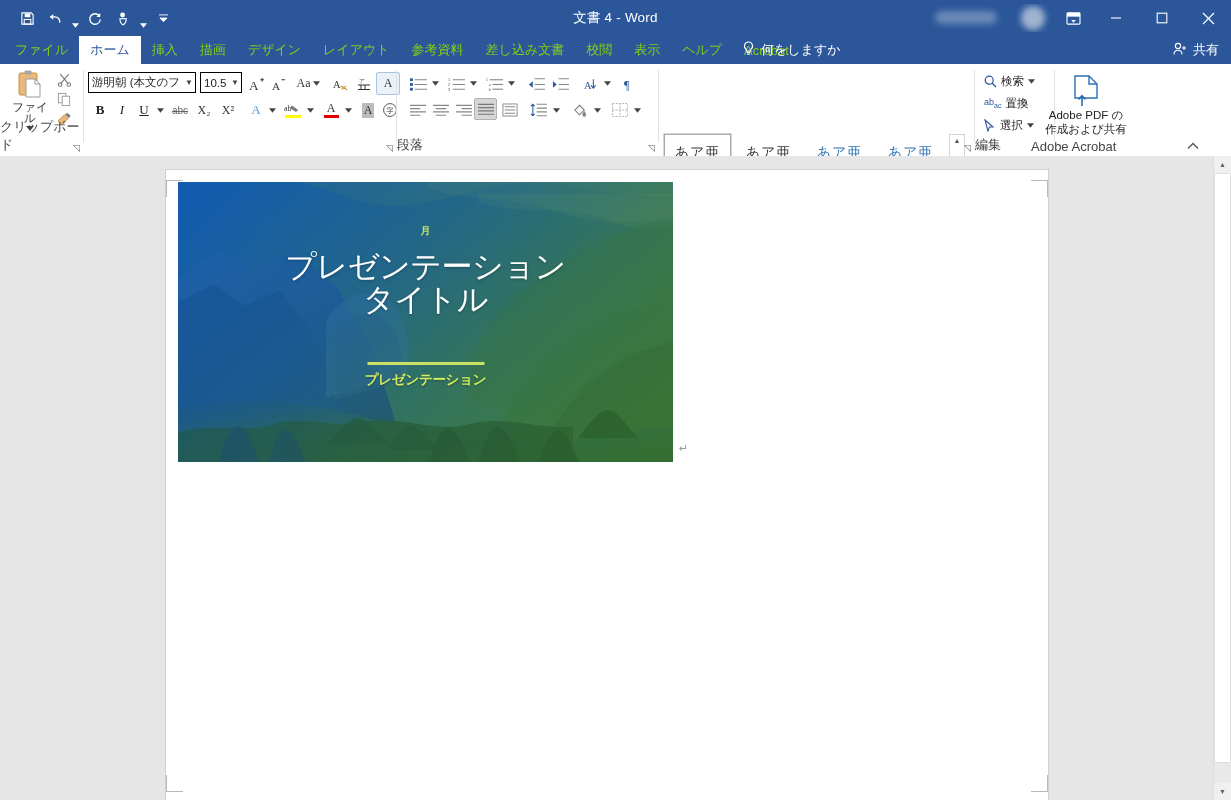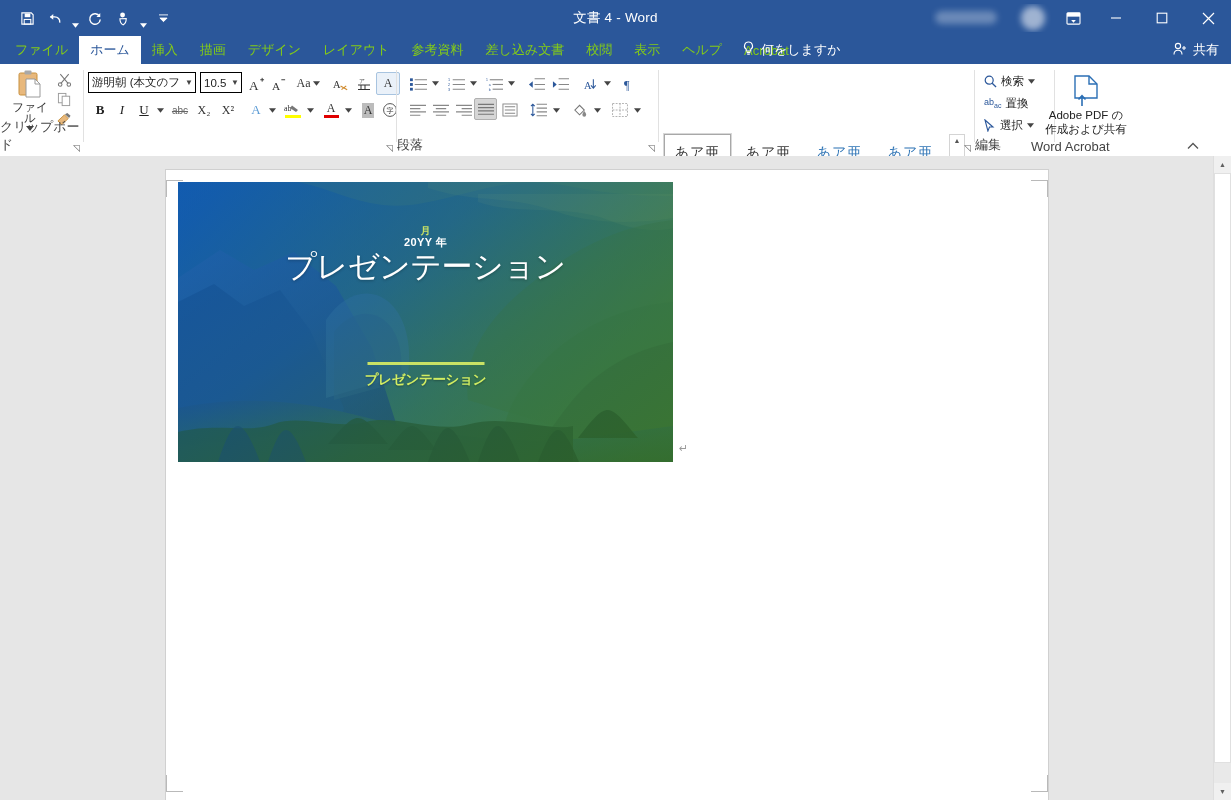--- a/index.html
+++ b/index.html
@@ -643,21 +643,21 @@
         <svg width="32" height="34" viewBox="0 0 32 34">
           <path d="M5 2h14l8 8v14H5z" fill="#fff" stroke="#2b6fb5" stroke-width="1.4"></path>
           <path d="M19 2v8h8" fill="none" stroke="#2b6fb5" stroke-width="1.4"></path>
           <path d="M12 32V22M8.5 25.5 12 21.6l3.5 3.9" fill="none" stroke="#2b6fb5" stroke-width="1.6"></path>
         </svg>
         <span class="acro-lbl">
           <span>Adobe PDF の</span><br>
           <span>作成および共有</span>
         </span>
       </div>
-      <div class="grp-label">Word Acrobat</div>
+      <div class="grp-label">Adobe Acrobat</div>
       <div class="collapse">
         <svg width="12" height="8" viewBox="0 0 12 8">
             <path d="M1 6.5 6 1.5l5 5" fill="none" stroke="#555" stroke-width="1.3"></path>
           </svg>
       </div>
     </div>
   </div>
 
   <div class="docarea">
     <div class="page">
@@ -717,25 +717,25 @@
           <path d="M0 250c40-10 70 2 96-8s62 6 92-2 70 12 104 2 80 8 103 2v36H0z" fill="#23521f" opacity="0.9"></path>
           <path d="M150 262c14-16 22-26 30-26s18 12 30 26zM210 268c12-16 18-24 24-24s14 10 24 24zM400 256c14-18 22-28 30-28s18 14 30 28z" fill="#1e4a1b" opacity="0.85"></path>
           <path d="M250 280c8-22 14-34 20-34s14 14 22 34zM300 280c8-24 14-36 20-36s14 14 22 36zM360 280c8-20 14-32 20-32s13 13 21 32z" fill="#1b441a" opacity="0.8"></path>
           <path d="M40 280c8-24 14-36 20-36s14 14 22 36zM90 280c7-20 12-32 18-32s13 13 20 32z" fill="#133a5e" opacity="0.6"></path>
 
           <rect width="495" height="280" fill="url(#bg)" opacity="0.52"></rect>
         </svg>
 
         <div class="slide-date">
           <div class="m">月</div>
-          <div class="y">20YY 年</div>
         </div>
 
         <div class="slide-title">
           <div>プレゼンテーション</div>
+          <div>タイトル</div>
         </div>
 
         <div class="slide-rule"></div>
 
         <div class="slide-sub">
           <div>プレゼンテーション</div>
         </div>
       </div>
 
       <div class="slide pmark" style="left: 513px; top: 272px; position: absolute; width: auto; height: auto; overflow: visible; font-size: 11px; color: rgb(154, 154, 154);">↵</div>

